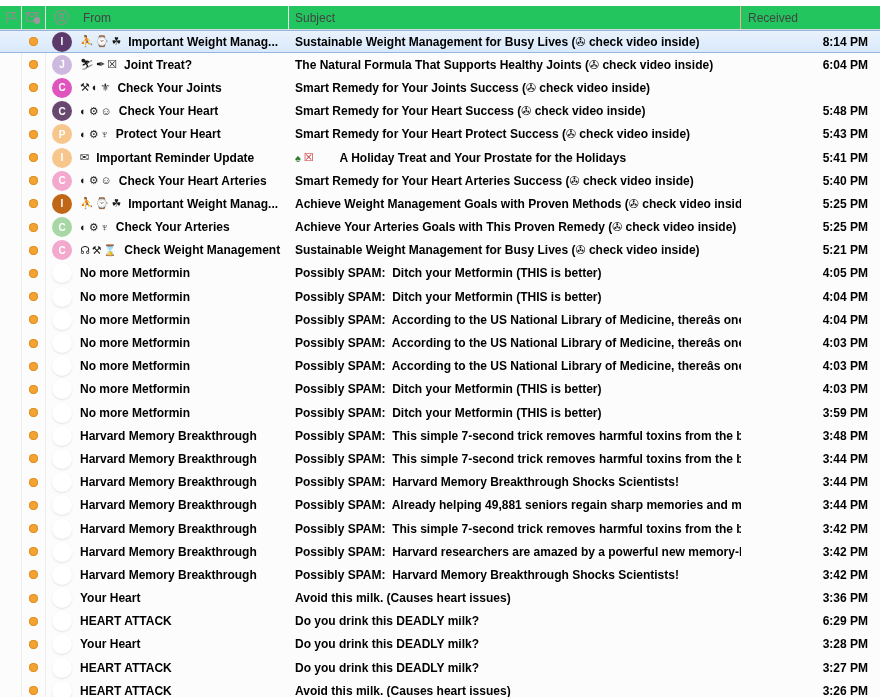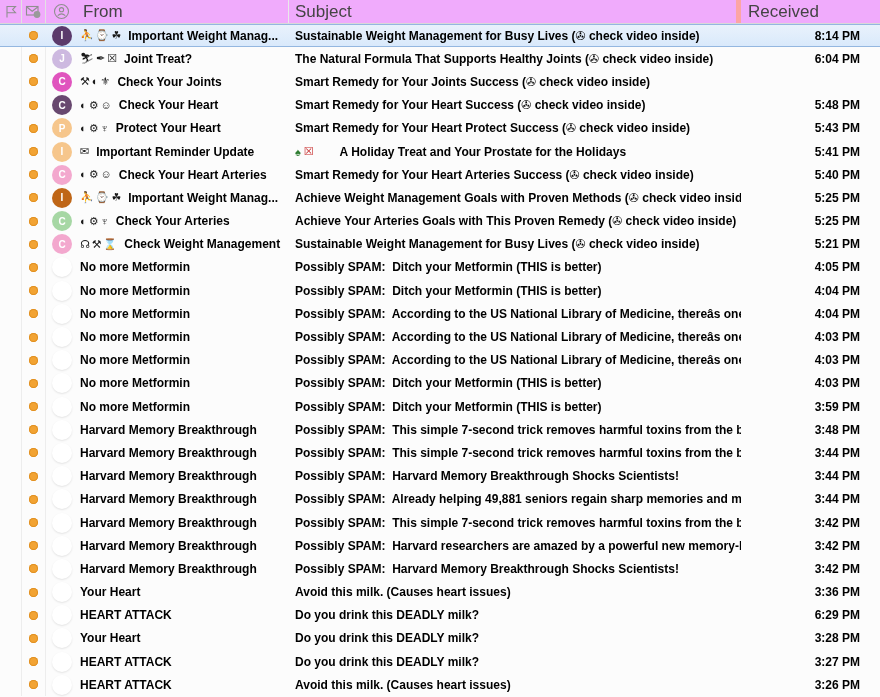--- a/index.html
+++ b/index.html
@@ -5,43 +5,43 @@
   html,body{margin:0;padding:0;}
   body{
     width:880px;height:697px;overflow:hidden;background:#ffffff;
     font-family:"Liberation Sans","DejaVu Sans",sans-serif;
     -webkit-font-smoothing:antialiased;
   }
   .list{width:880px;height:697px;display:flex;flex-direction:column;}
   
   .hdr{
     height:24px;min-height:24px;display:flex;align-items:center;
-    background:#f0abfc;border-bottom:1px solid #d9d9d9;box-sizing:border-box;
-    color:#444;font-size:17px;
+    background:#22c55e;border-bottom:1px solid #d9d9d9;box-sizing:border-box;
+    color:#444;font-size:12px;margin-top:6px;
   }
   .hdr .c{height:100%;display:flex;align-items:center;box-sizing:border-box;}
   .c-flag{width:22px;min-width:22px;justify-content:center;border-right:1px solid #e2e2e2;}
   .c-dot{width:24px;min-width:24px;justify-content:center;border-right:1px solid #e2e2e2;}
   .c-from{width:243px;min-width:243px;padding-left:7px;border-right:1px solid #e9e9e9;}
   .c-from .lbl{margin-left:13px;}
-  .c-subj{width:452px;min-width:452px;padding-left:6px;border-right:5px solid #fca5a5;}
+  .c-subj{width:452px;min-width:452px;padding-left:6px;border-right:1px solid #fca5a5;}
   .c-recv{flex:1;padding-left:7px;}
   
   .rows{flex:1;display:flex;flex-direction:column;background:#fcfcfc;}
   .row{
     height:23.2px;min-height:23.2px;display:flex;align-items:center;
     box-sizing:border-box;font-weight:bold;font-size:12px;color:#000;
   }
   .row .cell{height:100%;display:flex;align-items:center;box-sizing:border-box;}
   .cell-flag{width:22px;min-width:22px;border-right:1px solid #ededed;}
   .cell-dot{width:24px;min-width:24px;justify-content:center;border-right:1px solid #ededed;}
   .cell-avatar{width:32px;min-width:32px;justify-content:center;}
   .cell-from{width:211px;min-width:211px;overflow:hidden;white-space:nowrap;padding-left:2px;}
   .cell-subj{width:452px;min-width:452px;overflow:hidden;white-space:pre;padding-left:6px;}
-  .cell-time{flex:1;justify-content:flex-end;padding-right:20px;white-space:nowrap;}
+  .cell-time{flex:1;justify-content:flex-end;padding-right:12px;white-space:nowrap;}
   .row.selected{
     background:linear-gradient(#e9f2fc,#d9e9fb);
     border-top:1px solid #94b7e0;border-bottom:1px solid #94b7e0;
   }
   .row.selected .cell{border-color:transparent;}
   .dot{
     width:9px;height:9px;border-radius:50%;
     background:#f2a333;box-shadow:inset 0 0 0 1px #e09022;
   }
   .avatar{

